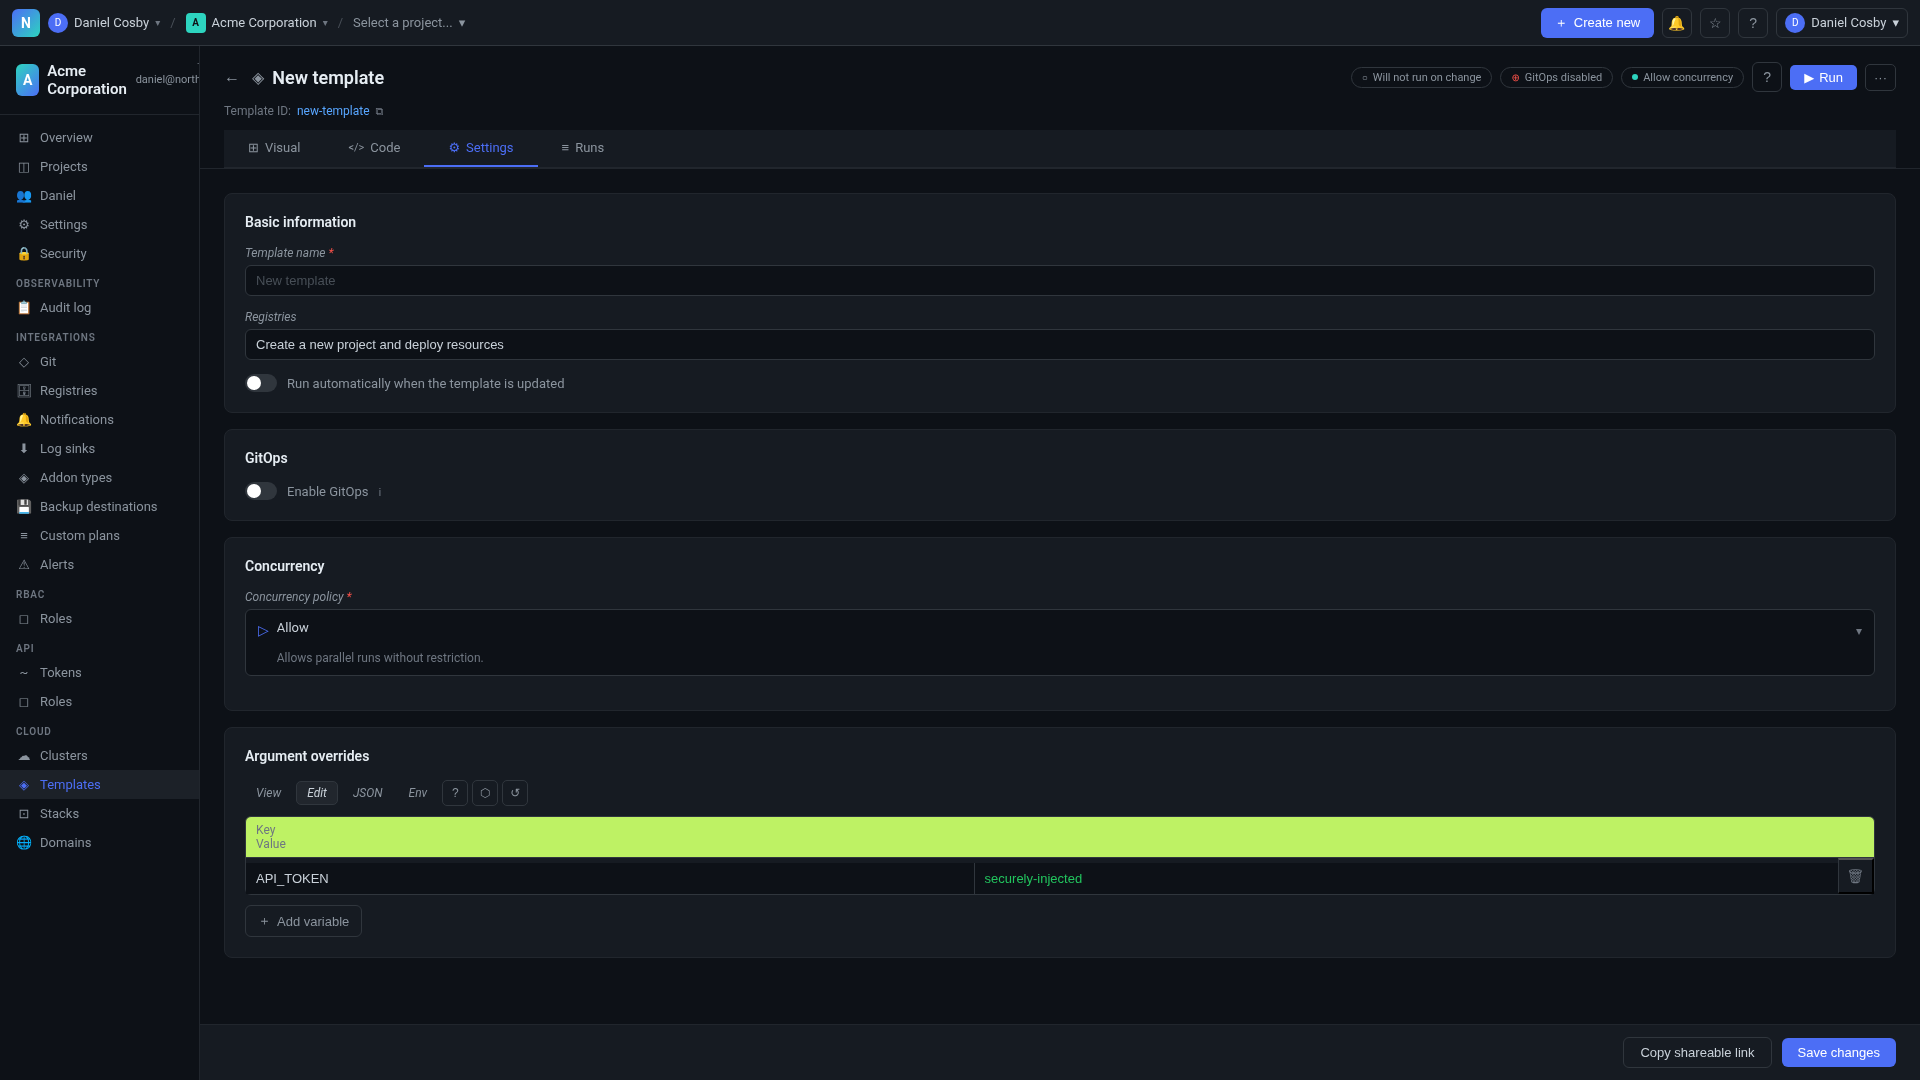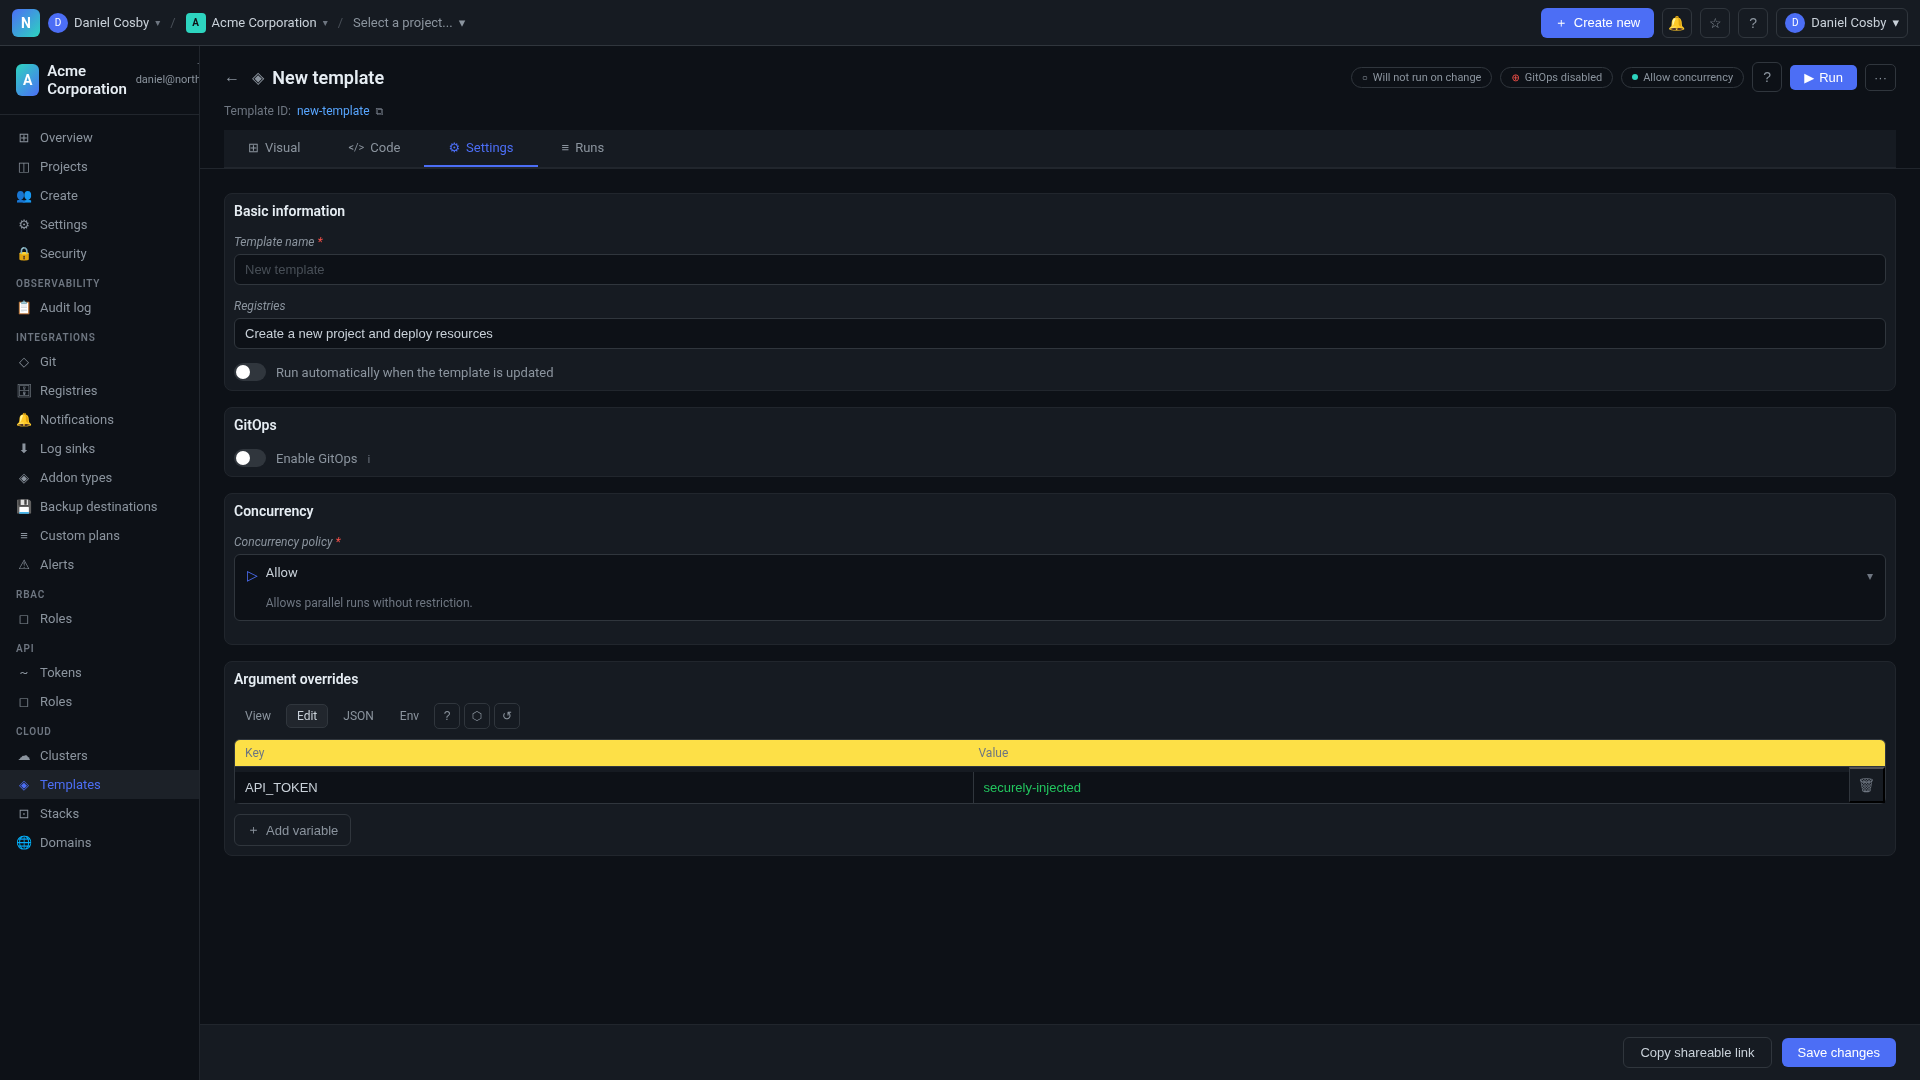--- a/index.html
+++ b/index.html
@@ -203,21 +203,21 @@
     .content-area {
       flex: 1; overflow-y: auto;
       padding: 24px;
       background: #0d1117;
     }
 
     .card {
       background: #161b22;
       border: 1px solid #21262d;
       border-radius: 8px;
-      padding: 9px;
+      padding: 20px;
       margin-bottom: 16px;
     }
     .card-title {
       font-size: 14px; font-weight: 600;
       color: #e6edf3; margin-bottom: 16px;
     }
 
     .form-group { margin-bottom: 14px; }
     .form-label {
       font-size: 12px; color: #8b949e;
@@ -269,35 +269,36 @@
     .select-option-desc { font-size: 12px; color: #6e7681; margin-top: 16px; }
     .select-chevron { color: #6e7681; font-size: 12px; margin-top: 4px; }
 
     
     .arg-toolbar {
       display: flex; align-items: center; gap: 4px;
       margin-bottom: 10px;
     }
     .arg-tab {
       padding: 4px 10px; border-radius: 5px; font-size: 12px;
-      cursor: pointer; color: #8b949e; border: 1px solid transparent;
+      cursor: pointer; color: #8b949e; border: 1px solid transparent; font-style: italic;
     }
     .arg-tab.active { background: #21262d; color: #c9d1d9; border-color: #30363d; }
     .arg-icon-btn {
       width: 26px; height: 26px; border-radius: 5px;
       border: 1px solid #30363d; background: none;
       color: #8b949e; cursor: pointer; font-size: 12px;
       display: flex; align-items: center; justify-content: center;
     }
     .arg-table-header {
       display: flex;
-      background: #fde047;
+      background: #bef264;
       border: 1px solid #30363d;
       border-radius: 6px 6px 0 0;
       padding: 6px 10px;
+      flex-direction: column;
     }
     .arg-table-header .col { font-size: 12px; color: #6e7681; }
     .arg-table-header .col-key { flex: 0 0 45%; }
     .arg-table-header .col-val { flex: 1; }
 
     .arg-row {
       display: flex; align-items: flex-end;
       border: 1px solid #30363d; border-top: none;
       border-radius: 0 0 6px 6px;
     }
@@ -406,21 +407,21 @@
       <div class="sidebar-item">
         <span class="sidebar-item-icon">⊞</span>
         <span class="sidebar-item-label">Overview</span>
       </div>
       <div class="sidebar-item">
         <span class="sidebar-item-icon">◫</span>
         <span class="sidebar-item-label">Projects</span>
       </div>
       <div class="sidebar-item">
         <span class="sidebar-item-icon">👥</span>
-        <span class="sidebar-item-label">Create</span>
+        <span class="sidebar-item-label">Daniel</span>
       </div>
       <div class="sidebar-item">
         <span class="sidebar-item-icon">⚙</span>
         <span class="sidebar-item-label">Settings</span>
       </div>
       <div class="sidebar-item">
         <span class="sidebar-item-icon">🔒</span>
         <span class="sidebar-item-label">Security</span>
       </div>
 

